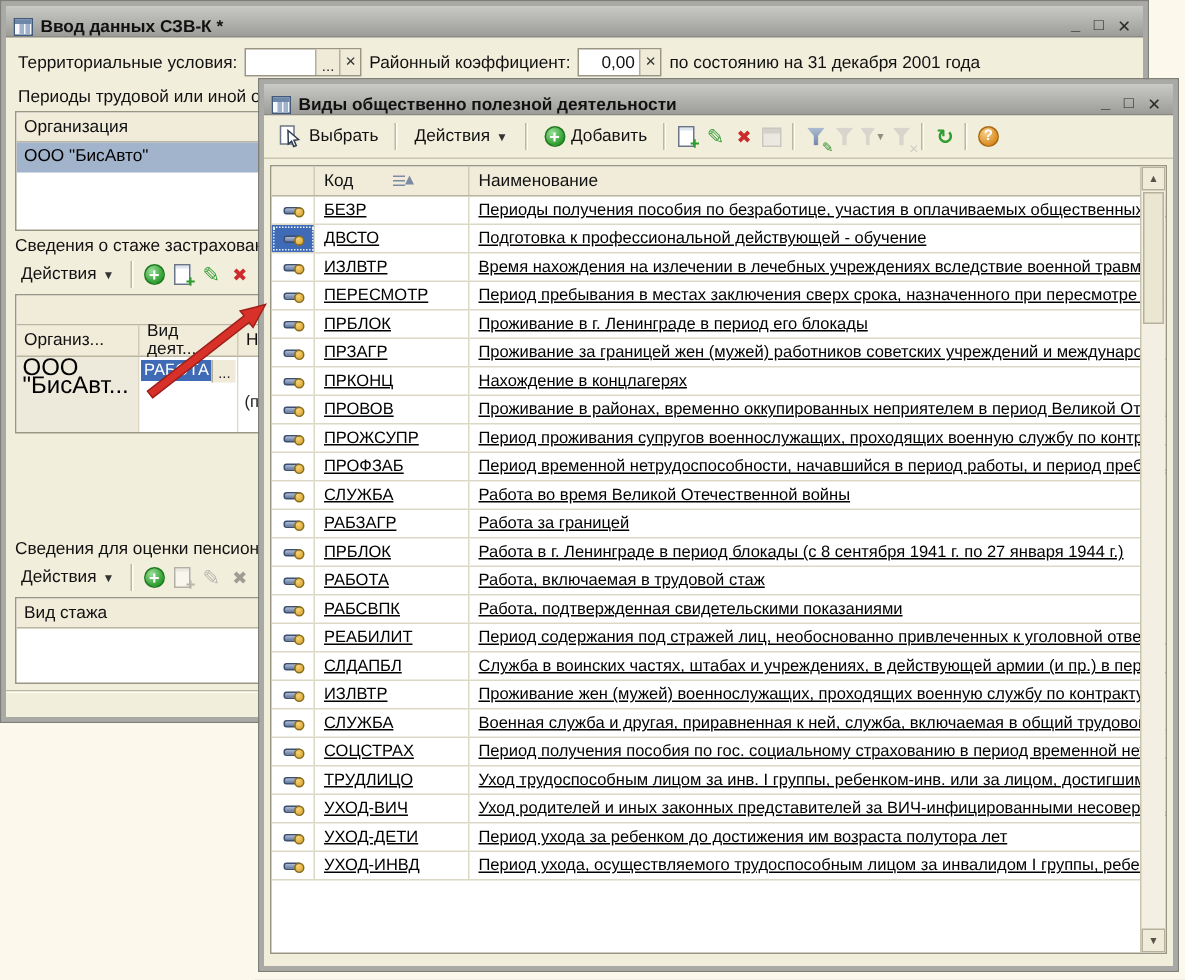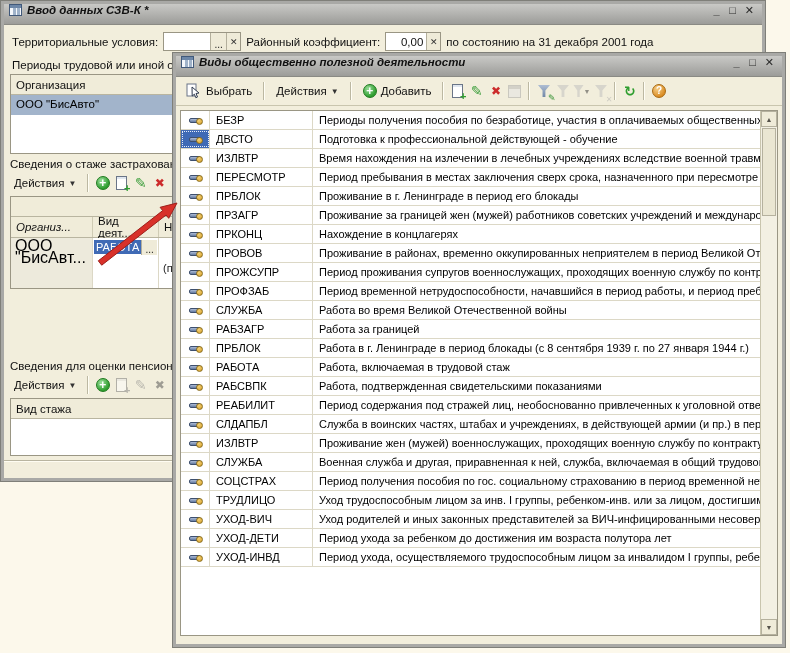--- a/index.html
+++ b/index.html
@@ -2,22 +2,22 @@
 <html><head>
 <meta charset="utf-8">
 <style>
   * { margin:0; padding:0; box-sizing:border-box;
       font-family:"Liberation Sans","DejaVu Sans",sans-serif; }
   html,body { background:#e8e4d8; }
   #canvas { position:relative; width:790px; height:653px; background:#FCF8EB; overflow:hidden; }
 
   
   .window { position:absolute; background:#F2EEDC; border:3px solid #A9A9A6; outline:1px solid #7f7f79; }
-  .titlebar { height:21px; display:flex; align-items:flex-start; gap:5px; padding:0 8px 0 5px;
-              background:linear-gradient(#C9C9C6,#9C9C99); border-bottom:1px solid #8a8a84;font-style:italic; }
+  .titlebar { height:21px; display:flex; align-items:flex-end; gap:5px; padding:0 8px 0 5px;
+              background:linear-gradient(#C9C9C6,#9C9C99); border-bottom:1px solid #8a8a84; }
   .titlebar .title { font-size:11.5px; font-weight:bold; color:#111; flex:1; white-space:nowrap; overflow:hidden; }
   .win-controls { display:flex; gap:9px; font-size:11px; font-weight:bold; color:#2b2b2b; }
   .win-controls span { cursor:default; }
   .app-icon { width:13px; height:12px; position:relative; background:#f4f7fb; border:1px solid #41597a; flex:0 0 auto; }
   .app-icon::before { content:""; position:absolute; left:0; right:0; top:0; height:3px; background:#6d87a8; }
   .app-icon::after  { content:""; position:absolute; top:3px; bottom:0; left:3px; width:3px;
                       background:#9fb2c9; box-shadow:4px 0 0 #9fb2c9; }
 
   
   .toolbar { display:flex; align-items:center; gap:2px; padding:0 4px; background:#F2EEDC; }
@@ -174,21 +174,21 @@
       <span class="ic">
           <span class="sheet plus"></span>
         </span>
       <span class="ic ic-pencil">✎</span>
       <span class="ic ic-del">✖</span>
     </div>
 
     <div class="ltable" style="left:6px; top:192px; width:600px; height:93px;">
       <div class="lt-header" style="height:20px;"></div>
       <div class="lt-header" style="height:21px;">
-        <span class="hcell" style="width:82px;font-style:italic;">Организ...</span>
+        <span class="hcell" style="width:82px;">Организ...</span>
         <span class="hcell" style="width:66px;">Вид деят...</span>
         <span class="hcell" style="flex:1;">Начал</span>
       </div>
       <div class="lt-row" style="height:50px; background:#EDEADC;">
         <span class="two-line" style="width:82px; border-right:1px solid #DCD8C6;">
           <span>ООО</span><br>
           <span>"БисАвт...</span>
         </span>
         <span style="width:66px; border-right:1px solid #DCD8C6; padding:2px 1px; display:flex; align-items:flex-start; background:#fff;">
           <span class="vidcell">РАБОТА</span>
@@ -283,22 +283,34 @@
         </span>
       <span class="tb-sep"></span>
       <span class="ic ic-refresh">↻</span>
       <span class="tb-sep"></span>
       <span class="ic">
           <span class="ic-help">?</span>
         </span>
     </div>
 
     <div class="grid">
-
-      <div style="">
+      <div class="ghead">
+        <span class="hc" style="width:29px;"></span>
+        <span class="hc" style="width:103px;">
+          <span>Код</span>
+          <span class="sort-ic">
+              <i></i>
+            </span>
+        </span>
+        <span class="hc" style="flex:1; border-right:none;">
+          <span>Наименование</span>
+        </span>
+      </div>
+
+      <div style="text-decoration:underline;">
 
       <div class="grow">
           <span class="cell c-ic">
             <span class="item-ic"></span>
           </span>
           <span class="cell c-code">БЕЗР</span>
           <span class="cell c-name">Периоды получения пособия по безработице, участия в оплачиваемых общественных р...</span>
         </div>
           <div class="grow">
           <span class="cell c-ic current">
@@ -375,21 +387,21 @@
             <span class="item-ic"></span>
           </span>
           <span class="cell c-code">РАБЗАГР</span>
           <span class="cell c-name">Работа за границей</span>
         </div>
           <div class="grow">
           <span class="cell c-ic">
             <span class="item-ic"></span>
           </span>
           <span class="cell c-code">ПРБЛОК</span>
-          <span class="cell c-name">Работа в г. Ленинграде в период блокады (с 8 сентября 1939 г. по 27 января 1944 г.)</span>
+          <span class="cell c-name">Работа в г. Ленинграде в период блокады (с 8 сентября 1941 г. по 27 января 1944 г.)</span>
         </div>
           <div class="grow">
           <span class="cell c-ic">
             <span class="item-ic"></span>
           </span>
           <span class="cell c-code">РАБОТА</span>
           <span class="cell c-name">Работа, включаемая в трудовой стаж</span>
         </div>
           <div class="grow">
           <span class="cell c-ic">

